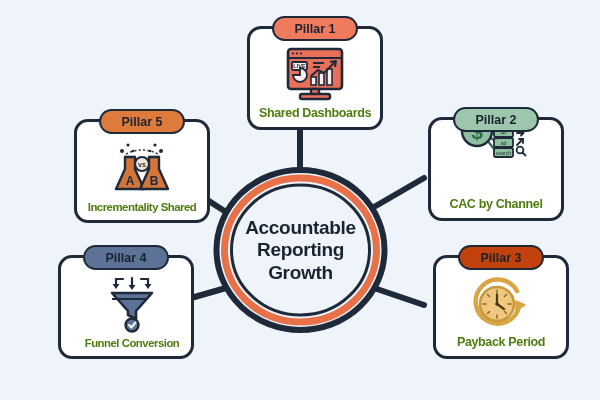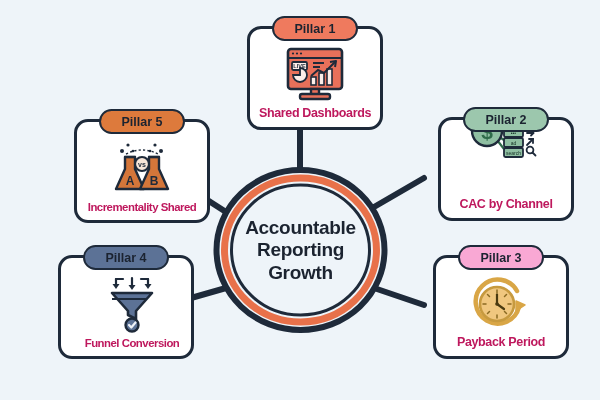--- a/index.html
+++ b/index.html
@@ -75,32 +75,32 @@
   }
   .icon-wrap {
     flex: 1 1 auto;
     display: flex;
     align-items: center;
     justify-content: center;
     width: 100%;
     padding-top: 12px;
   }
   .card-label {
-    color: #be185d;
+    color: #4d7c0f;
     font-size: 12.5px;
     font-weight: bold;
     letter-spacing: -0.35px;
     white-space: nowrap;
     padding-bottom: 3px;
   }
   .card-label.small { font-size: 11.4px; letter-spacing: -0.5px; }
 
   
   #card-1 { left: 237px; top: 26px; }
-  #card-2 { left: 428px; top: 117px; gap: 39px; }
+  #card-2 { left: 418px; top: 117px; gap: 39px; }
   #card-3 { left: 423px; top: 255px; }
   #card-4 { left: 48px;  top: 255px; padding-left: 12px; }
   #card-5 { left: 64px;  top: 119px; }
 </style>
 </head>
 <body>
 
 <div id="stage">
 
   <svg id="connectors" viewBox="0 0 600 400" width="600" height="400">
@@ -192,21 +192,21 @@
             <path d="M61 35 h4 v4"></path>
           <circle cx="62" cy="46" r="3.4"></circle>
             <path d="M64.5 48.5 l3 3"></path>
         </g>
       </svg>
     </div>
     <div class="card-label">CAC by Channel</div>
   </div>
 
   <div class="card" id="card-3">
-    <div class="badge" style="background:#f9a8d4">
+    <div class="badge" style="background:#c2410c">
       <span>Pillar 3</span>
     </div>
     <div class="icon-wrap">
       <svg width="62" height="56" viewBox="0 0 62 56">
         <path d="M47 16 a22 22 0 1 0 2 16" fill="none" stroke="#d9a646" stroke-width="4.5" stroke-linecap="round"></path>
         <polygon points="46,26 55,30 46,36" fill="#d9a646" stroke="#d9a646" stroke-width="1.5" stroke-linejoin="round"></polygon>
         <circle cx="27" cy="29" r="17" fill="#f0c77f" stroke="#c79a3f" stroke-width="2.6"></circle>
         <g stroke="#8a6a22" stroke-width="1.5" stroke-linecap="round">
           <line x1="27" y1="15" x2="27" y2="18"></line>
           <line x1="27" y1="40" x2="27" y2="43"></line>

